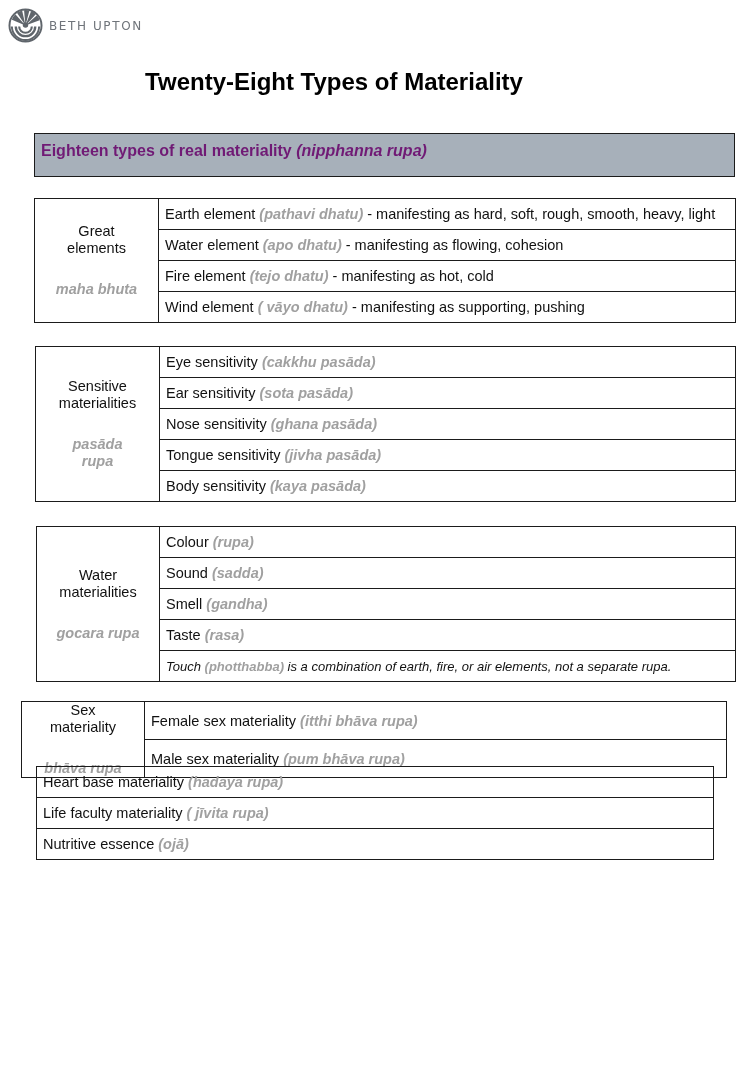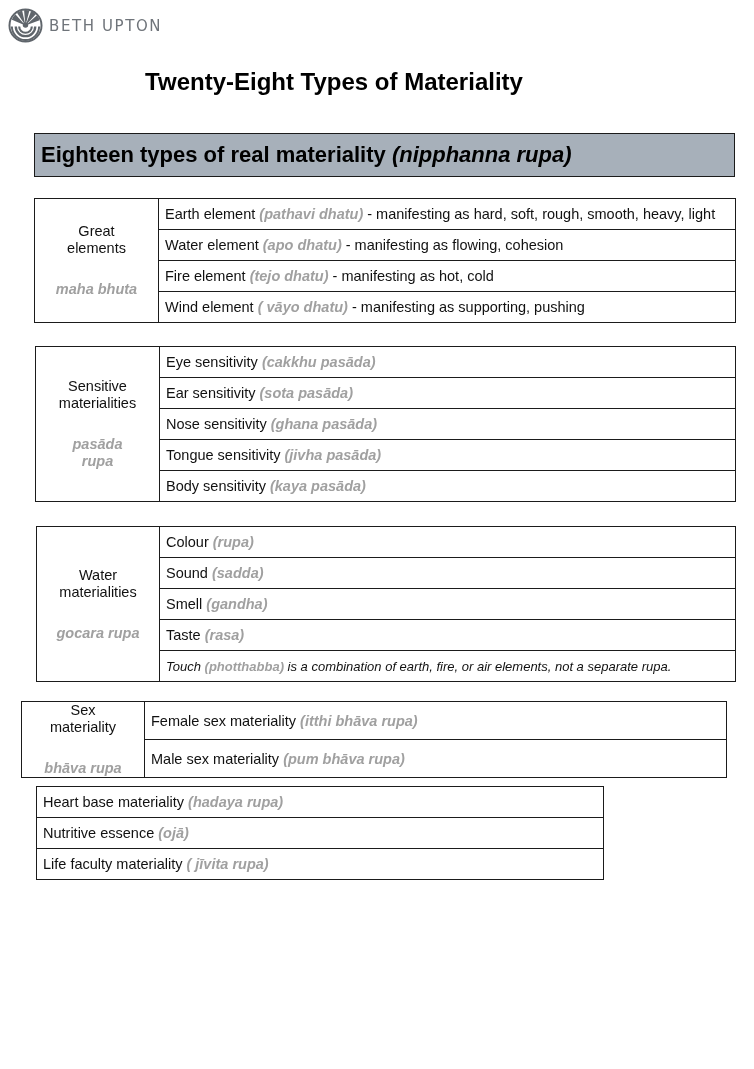--- a/index.html
+++ b/index.html
@@ -3,32 +3,32 @@
   <meta charset="utf-8">
   <style>
     html, body { margin: 0; padding: 0; background: #ffffff; }
     body {
       width: 754px; height: 1069px; position: relative; overflow: hidden;
       font-family: "Liberation Sans", sans-serif; color: #111111;
     }
     .logo { position: absolute; left: 8px; top: 8px; display: flex; align-items: center; }
     .logo svg { width: 35px; height: 35px; }
     .logo-text {
-      margin-left: 6px; font-size: 15px; letter-spacing: 1.6px; color: #6f747a;
+      margin-left: 6px; font-size: 12px; letter-spacing: 1.6px; color: #6f747a;
       font-family: "DejaVu Sans", sans-serif; font-weight: normal;
     }
     .page-title {
       position: absolute; left: 0; width: 668px; top: 68px; text-align: center;
       font-size: 24px; font-weight: bold; color: #000;
     }
     .banner {
       position: absolute; left: 34px; top: 133px; width: 701px; height: 44px;
       background: #a7b0ba; border: 1.5px solid #1b1b1b; box-sizing: border-box;
     }
-    .banner-text { position: absolute; left: 6px; top: 8px; font-size: 22px; font-weight: bold; color: #000000; }
+    .banner-text { position: absolute; left: 6px; top: 8px; font-size: 16px; font-weight: bold; color: #701a75; }
     .banner-text i { font-style: italic; }
     table.grp {
       position: absolute; border-collapse: collapse; box-sizing: border-box;
       font-size: 14.5px;
     }
     table.grp td { border: 1.2px solid #1b1b1b; padding: 0 6px; vertical-align: middle; height: 31px; box-sizing: border-box; }
     table.grp td.label { text-align: center; width: 124px; padding: 0 19px; line-height: 17px; }
     .pali { color: #a0a0a0; font-style: italic; font-weight: bold; }
     .pali-label { color: #a0a0a0; font-style: italic; font-weight: bold; display: block; margin-top: 24px; }
     .note { font-style: italic; font-size: 13px; }
@@ -138,25 +138,25 @@
       <span class="pali-label">bhāva rupa</span>
     </td>
     <td><span>Female sex materiality </span><span class="pali">(itthi bhāva rupa)</span></td>
   </tr>
   <tr>
     <td><span>Male sex materiality </span><span class="pali">(pum bhāva rupa)</span></td>
   </tr>
 </tbody>
   </table>
 
-<table class="grp" style="left:36px; top:786px; width:568px;">
+<table class="grp" style="left:36px; top:766px; width:678px;">
   <tbody>
       <tr>
     <td><span>Heart base materiality </span><span class="pali">(hadaya rupa)</span></td>
   </tr>
   <tr>
-    <td><span>Nutritive essence </span><span class="pali">(ojā)</span></td>
+    <td><span>Life faculty materiality </span><span class="pali">( jīvita rupa)</span></td>
   </tr>
   <tr>
-    <td><span>Life faculty materiality </span><span class="pali">( jīvita rupa)</span></td>
+    <td><span>Nutritive essence </span><span class="pali">(ojā)</span></td>
   </tr>
 </tbody>
   </table>
 
 </body></html>

